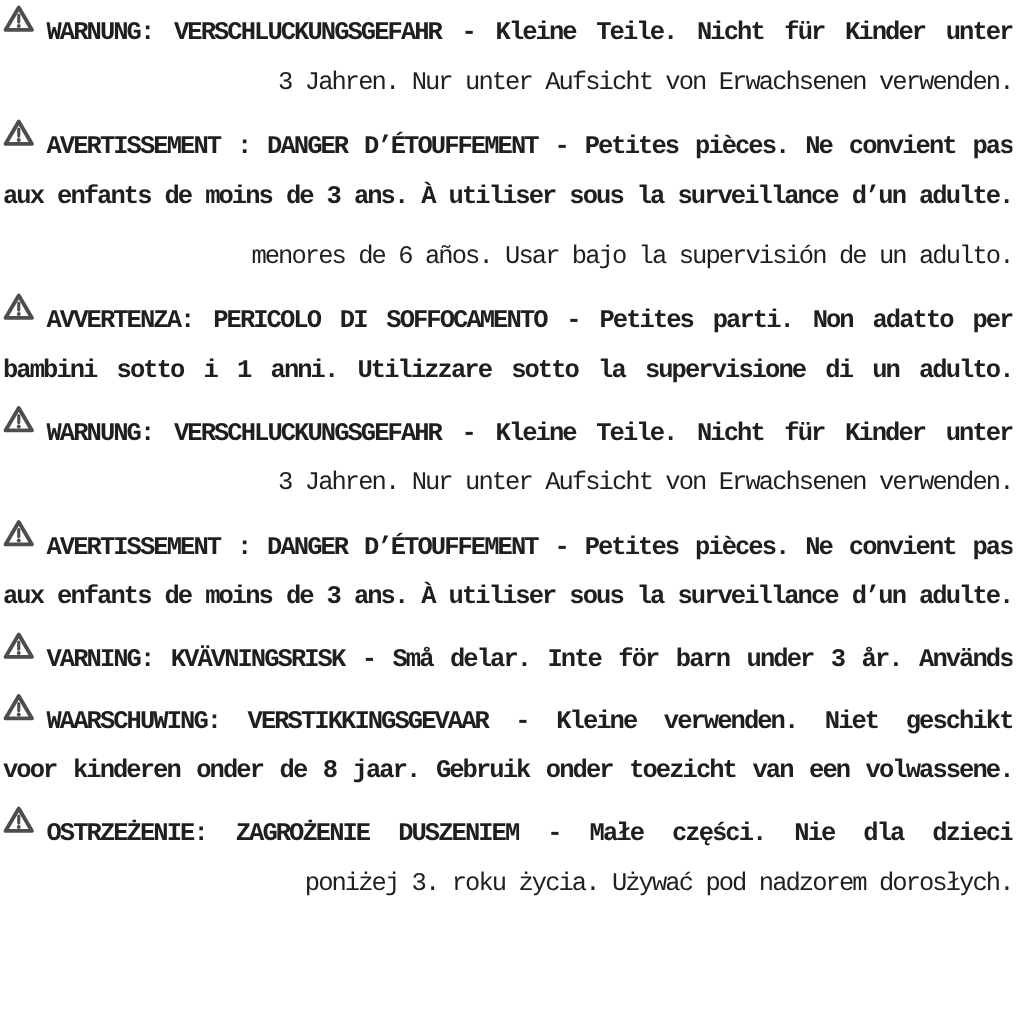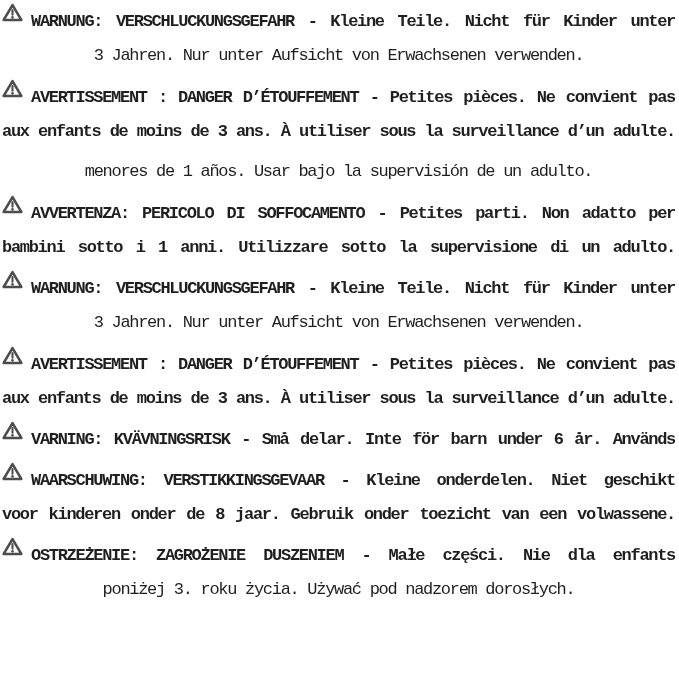--- a/index.html
+++ b/index.html
@@ -16,21 +16,21 @@
   }
   .warning-list { width: 100%; }
   .warning-paragraph { margin: 0 0 5.5px 0; }
   .line {
     display: block;
     line-height: 35px;
     height: 35px;
     font-size: 17px;
     letter-spacing: -1.3px;
     white-space: normal;
-    text-align: center;
+    text-align: right;
     overflow: hidden;
   }
   .line.fill {
     text-align: justify;
     text-align-last: justify;
     text-justify: inter-word;
     font-weight: bold;
   }
   .warn-icon {
     display: inline-block;
@@ -54,21 +54,21 @@
     </div>
     <div class="warning-paragraph">
       <div class="line fill"><svg class="warn-icon" viewBox="0 0 24 22" aria-hidden="true">
     <path d="M12 2.4 L22.2 19.6 L1.8 19.6 Z" fill="#ffffff" stroke="#4d4d4d" stroke-width="3" stroke-linejoin="round"></path>
     <line x1="12" y1="8.2" x2="12" y2="13.6" stroke="#4d4d4d" stroke-width="2.4" stroke-linecap="round"></line>
     <circle cx="12" cy="16.6" r="1.5" fill="#4d4d4d"></circle>
   </svg><span>AVERTISSEMENT : DANGER D’ÉTOUFFEMENT - Petites pièces. Ne convient pas</span></div>
       <div class="line fill"><span>aux enfants de moins de 3 ans. À utiliser sous la surveillance d’un adulte.</span></div>
     </div>
     <div class="warning-paragraph">
-      <div class="line"><span>menores de 1 años. Usar bajo la supervisión de un adulto.</span></div>
+      <div class="line"><span>menores de 6 años. Usar bajo la supervisión de un adulto.</span></div>
     </div>
     <div class="warning-paragraph">
       <div class="line fill"><svg class="warn-icon" viewBox="0 0 24 22" aria-hidden="true">
     <path d="M12 2.4 L22.2 19.6 L1.8 19.6 Z" fill="#ffffff" stroke="#4d4d4d" stroke-width="3" stroke-linejoin="round"></path>
     <line x1="12" y1="8.2" x2="12" y2="13.6" stroke="#4d4d4d" stroke-width="2.4" stroke-linecap="round"></line>
     <circle cx="12" cy="16.6" r="1.5" fill="#4d4d4d"></circle>
   </svg><span>AVVERTENZA: PERICOLO DI SOFFOCAMENTO - Petites parti. Non adatto per</span></div>
       <div class="line fill"><span>bambini sotto i 1 anni. Utilizzare sotto la supervisione di un adulto.</span></div>
     </div>
     <div class="warning-paragraph">
@@ -85,31 +85,31 @@
     <line x1="12" y1="8.2" x2="12" y2="13.6" stroke="#4d4d4d" stroke-width="2.4" stroke-linecap="round"></line>
     <circle cx="12" cy="16.6" r="1.5" fill="#4d4d4d"></circle>
   </svg><span>AVERTISSEMENT : DANGER D’ÉTOUFFEMENT - Petites pièces. Ne convient pas</span></div>
       <div class="line fill"><span>aux enfants de moins de 3 ans. À utiliser sous la surveillance d’un adulte.</span></div>
     </div>
     <div class="warning-paragraph">
       <div class="line fill"><svg class="warn-icon" viewBox="0 0 24 22" aria-hidden="true">
     <path d="M12 2.4 L22.2 19.6 L1.8 19.6 Z" fill="#ffffff" stroke="#4d4d4d" stroke-width="3" stroke-linejoin="round"></path>
     <line x1="12" y1="8.2" x2="12" y2="13.6" stroke="#4d4d4d" stroke-width="2.4" stroke-linecap="round"></line>
     <circle cx="12" cy="16.6" r="1.5" fill="#4d4d4d"></circle>
-  </svg><span>VARNING: KVÄVNINGSRISK - Små delar. Inte för barn under 6 år. Används</span></div>
+  </svg><span>VARNING: KVÄVNINGSRISK - Små delar. Inte för barn under 3 år. Används</span></div>
     </div>
     <div class="warning-paragraph">
       <div class="line fill"><svg class="warn-icon" viewBox="0 0 24 22" aria-hidden="true">
     <path d="M12 2.4 L22.2 19.6 L1.8 19.6 Z" fill="#ffffff" stroke="#4d4d4d" stroke-width="3" stroke-linejoin="round"></path>
     <line x1="12" y1="8.2" x2="12" y2="13.6" stroke="#4d4d4d" stroke-width="2.4" stroke-linecap="round"></line>
     <circle cx="12" cy="16.6" r="1.5" fill="#4d4d4d"></circle>
-  </svg><span>WAARSCHUWING: VERSTIKKINGSGEVAAR - Kleine onderdelen. Niet geschikt</span></div>
+  </svg><span>WAARSCHUWING: VERSTIKKINGSGEVAAR - Kleine verwenden. Niet geschikt</span></div>
       <div class="line fill"><span>voor kinderen onder de 8 jaar. Gebruik onder toezicht van een volwassene.</span></div>
     </div>
     <div class="warning-paragraph">
       <div class="line fill"><svg class="warn-icon" viewBox="0 0 24 22" aria-hidden="true">
     <path d="M12 2.4 L22.2 19.6 L1.8 19.6 Z" fill="#ffffff" stroke="#4d4d4d" stroke-width="3" stroke-linejoin="round"></path>
     <line x1="12" y1="8.2" x2="12" y2="13.6" stroke="#4d4d4d" stroke-width="2.4" stroke-linecap="round"></line>
     <circle cx="12" cy="16.6" r="1.5" fill="#4d4d4d"></circle>
-  </svg><span>OSTRZEŻENIE: ZAGROŻENIE DUSZENIEM - Małe części. Nie dla enfants</span></div>
+  </svg><span>OSTRZEŻENIE: ZAGROŻENIE DUSZENIEM - Małe części. Nie dla dzieci</span></div>
       <div class="line"><span>poniżej 3. roku życia. Używać pod nadzorem dorosłych.</span></div>
     </div>
   </div>
 
 </body></html>

